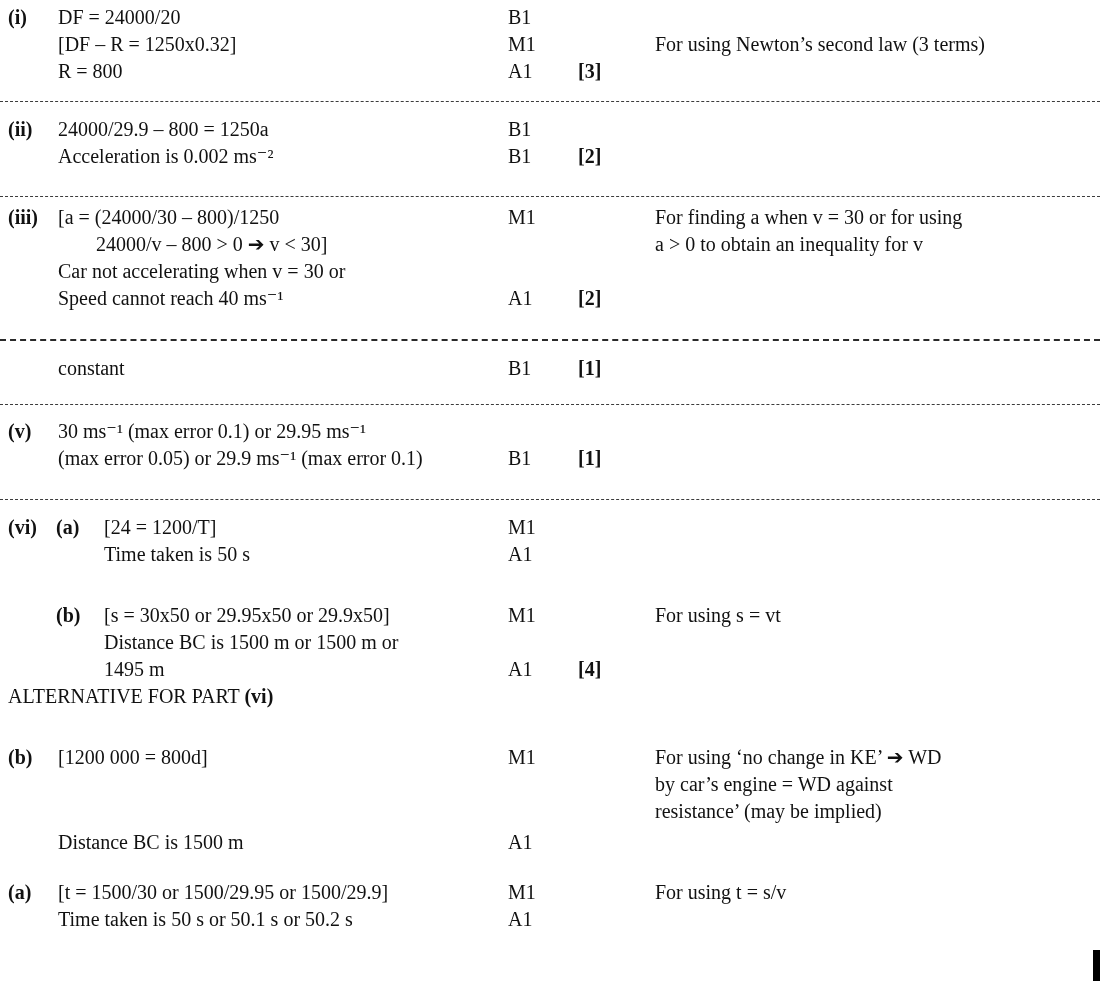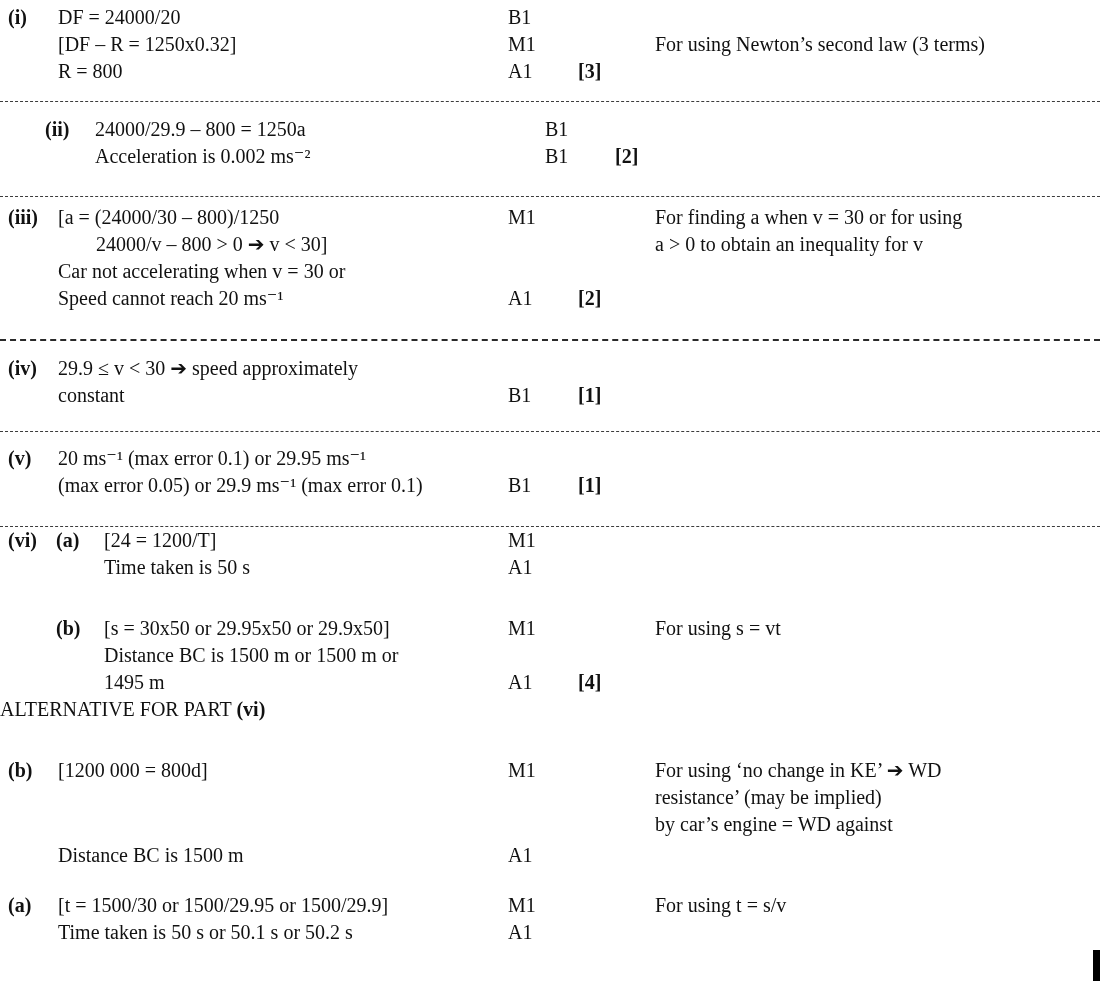--- a/index.html
+++ b/index.html
@@ -39,35 +39,35 @@
   .b { font-weight: bold; white-space: nowrap; }
   .n { white-space: nowrap; }
 
   .sep {
     border-top: 1px dashed #3c3c3c;
     height: 0; width: 1100px;
   }
   .sep.bold { border-top: 2px dashed #2a2a2a; }
 
   .sep1 { margin-top: 16px; }
-  .sec-ii { margin-top: 14px; padding-left: 37px; }
+  .sec-ii { margin-top: 14px; }
   .sep2 { margin-top: 26px; }
   .sec-iii { margin-top: 7px; }
   .sep3 { margin-top: 27px; }
   .sec-iv { margin-top: 14px; }
   .sep4 { margin-top: 22px; }
   .sec-v { margin-top: 13px; }
   .sep5 { margin-top: 27px; }
-  .sec-vi { }
+  .sec-vi { margin-top: 14px; }
   .gap-ab { height: 34px; }
   .sec-altb { margin-top: 34px; }
   .row-distbc { margin-top: 4px; }
   .sec-alta { margin-top: 23px; }
 
-  .alt-heading { line-height: 27px; }
+  .alt-heading { line-height: 27px; padding-left: 8px; }
   .alt-heading .part { font-weight: bold; }
 
   .artifact {
     position: absolute;
     right: 0; bottom: 0;
     width: 7px; height: 31px;
     background: #000000;
   }
 </style>
 </head>
@@ -128,48 +128,42 @@
       <div class="b"></div>
       <div class="n">a &gt; 0 to obtain an inequality for v</div>
     </div>
     <div class="row">
       <div class="c"><span>Car not accelerating when v = 30  or</span></div>
       <div class="m"></div>
       <div class="b"></div>
       <div class="n"></div>
     </div>
     <div class="row">
-      <div class="c"><span>Speed cannot reach 20 ms⁻¹</span></div>
+      <div class="c"><span>Speed cannot reach 40 ms⁻¹</span></div>
       <div class="m">A1</div>
       <div class="b">[2]</div>
     </div>
   </section>
 
   <div class="sep bold sep3"></div>
 
   <section class="sec-iv">
     <div class="row">
-      <div class="c"><span class="lbl">(iv)</span><span>29.9 ≤ v &lt; 30 ➔ speed approximately</span></div>
-      <div class="m"></div>
-      <div class="b"></div>
-      <div class="n"></div>
-    </div>
-    <div class="row">
       <div class="c"><span>constant</span></div>
       <div class="m">B1</div>
       <div class="b">[1]</div>
       <div class="n"></div>
     </div>
   </section>
 
   <div class="sep sep4"></div>
 
   <section class="sec-v">
     <div class="row">
-      <div class="c"><span class="lbl">(v)</span><span>20 ms⁻¹ (max error 0.1) or  29.95 ms⁻¹</span></div>
+      <div class="c"><span class="lbl">(v)</span><span>30 ms⁻¹ (max error 0.1) or  29.95 ms⁻¹</span></div>
       <div class="m"></div>
       <div class="b"></div>
       <div class="n"></div>
     </div>
     <div class="row">
       <div class="c"><span>(max error 0.05) or 29.9 ms⁻¹ (max error 0.1)</span></div>
       <div class="m">B1</div>
       <div class="b">[1]</div>
       <div class="n"></div>
     </div>
@@ -218,27 +212,27 @@
     <div class="row">
       <div class="c"><span class="lbl">(b)</span><span>[1200 000 = 800d]</span></div>
       <div class="m">M1</div>
       <div class="b"></div>
       <div class="n">For using ‘no change in KE’ ➔ WD</div>
     </div>
     <div class="row">
       <div class="c"></div>
       <div class="m"></div>
       <div class="b"></div>
+      <div class="n">by car’s engine = WD against</div>
+    </div>
+    <div class="row">
+      <div class="c"></div>
+      <div class="m"></div>
+      <div class="b"></div>
       <div class="n">resistance’ (may be implied)</div>
-    </div>
-    <div class="row">
-      <div class="c"></div>
-      <div class="m"></div>
-      <div class="b"></div>
-      <div class="n">by car’s engine = WD against</div>
     </div>
     <div class="row row-distbc">
       <div class="c"><span>Distance BC is 1500 m</span></div>
       <div class="m">A1</div>
       <div class="b"></div>
       <div class="n"></div>
     </div>
   </section>
 
   <section class="sec-alta">

